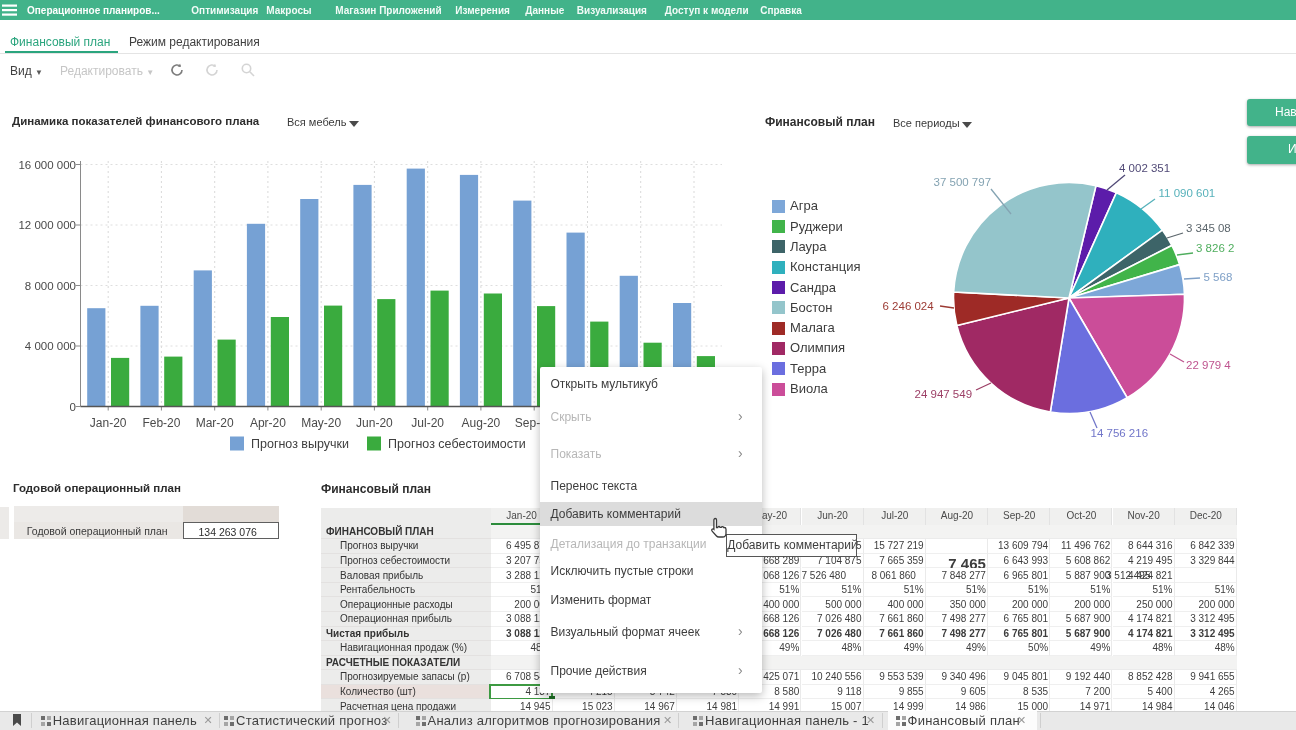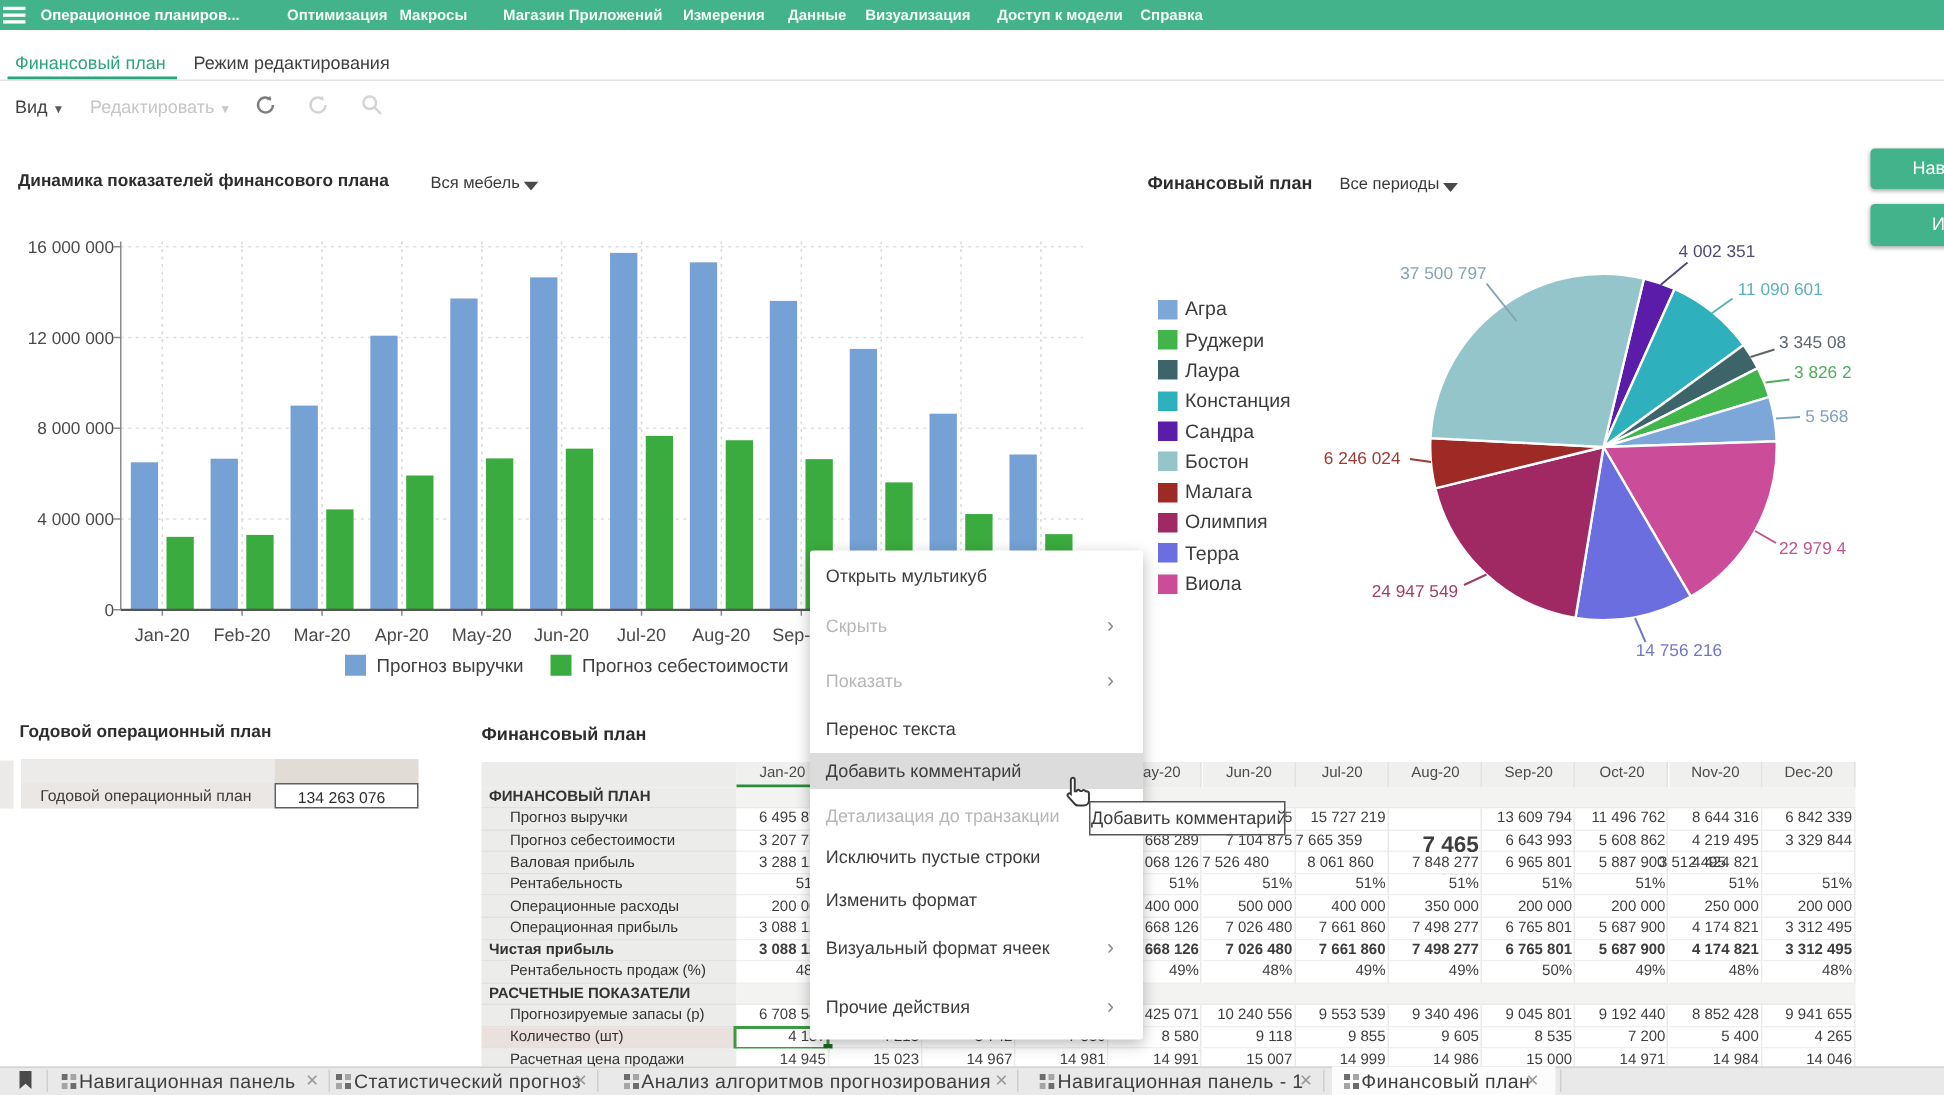--- a/index.html
+++ b/index.html
@@ -267,21 +267,21 @@
 <div style="position:absolute;left:552.7px;top:555.00px;width:60.0px;text-align:right;font-size:10px;color:#3d3d3d;font-weight:normal">3 276 014</div>
 <div style="position:absolute;left:614.9px;top:553.80px;width:62.2px;height:14.55px;background:#fff;border-right:1px solid #eaeaea;border-bottom:1px solid #efefef;box-sizing:border-box"></div>
 <div style="position:absolute;left:614.9px;top:555.00px;width:60.0px;text-align:right;font-size:10px;color:#3d3d3d;font-weight:normal">4 420 260</div>
 <div style="position:absolute;left:677.1px;top:553.80px;width:62.2px;height:14.55px;background:#fff;border-right:1px solid #eaeaea;border-bottom:1px solid #efefef;box-sizing:border-box"></div>
 <div style="position:absolute;left:677.1px;top:555.00px;width:60.0px;text-align:right;font-size:10px;color:#3d3d3d;font-weight:normal">5 918 550</div>
 <div style="position:absolute;left:739.3px;top:553.80px;width:62.2px;height:14.55px;background:#fff;border-right:1px solid #eaeaea;border-bottom:1px solid #efefef;box-sizing:border-box"></div>
 <div style="position:absolute;left:739.3px;top:555.00px;width:60.0px;text-align:right;font-size:10px;color:#3d3d3d;font-weight:normal">6 668 289</div>
 <div style="position:absolute;left:801.5px;top:553.80px;width:62.2px;height:14.55px;background:#fff;border-right:1px solid #eaeaea;border-bottom:1px solid #efefef;box-sizing:border-box"></div>
 <div style="position:absolute;left:801.5px;top:555.00px;width:60.0px;text-align:right;font-size:10px;color:#3d3d3d;font-weight:normal">7 104 875</div>
 <div style="position:absolute;left:863.7px;top:553.80px;width:62.2px;height:14.55px;background:#fff;border-right:1px solid #eaeaea;border-bottom:1px solid #efefef;box-sizing:border-box"></div>
-<div style="position:absolute;left:863.7px;top:555.00px;width:60.0px;text-align:left;font-size:10px;color:#3d3d3d;font-weight:normal">7 665 359</div>
+<div style="position:absolute;left:863.7px;top:555.00px;width:60.0px;text-align:right;font-size:10px;color:#3d3d3d;font-weight:normal">7 665 359</div>
 <div style="position:absolute;left:925.9px;top:553.80px;width:62.2px;height:14.55px;background:#fff;border-right:1px solid #eaeaea;border-bottom:1px solid #efefef;box-sizing:border-box"></div>
 <div style="position:absolute;left:925.9px;top:555.00px;width:60.0px;text-align:right;font-size:15px;color:#3d3d3d;font-weight:bold">7 465 852</div>
 <div style="position:absolute;left:988.1px;top:553.80px;width:62.2px;height:14.55px;background:#fff;border-right:1px solid #eaeaea;border-bottom:1px solid #efefef;box-sizing:border-box"></div>
 <div style="position:absolute;left:988.1px;top:555.00px;width:60.0px;text-align:right;font-size:10px;color:#3d3d3d;font-weight:normal">6 643 993</div>
 <div style="position:absolute;left:1050.3px;top:553.80px;width:62.2px;height:14.55px;background:#fff;border-right:1px solid #eaeaea;border-bottom:1px solid #efefef;box-sizing:border-box"></div>
 <div style="position:absolute;left:1050.3px;top:555.00px;width:60.0px;text-align:right;font-size:10px;color:#3d3d3d;font-weight:normal">5 608 862</div>
 <div style="position:absolute;left:1112.5px;top:553.80px;width:62.2px;height:14.55px;background:#fff;border-right:1px solid #eaeaea;border-bottom:1px solid #efefef;box-sizing:border-box"></div>
 <div style="position:absolute;left:1112.5px;top:555.00px;width:60.0px;text-align:right;font-size:10px;color:#3d3d3d;font-weight:normal">4 219 495</div>
 <div style="position:absolute;left:1174.7px;top:553.80px;width:62.2px;height:14.55px;background:#fff;border-right:1px solid #eaeaea;border-bottom:1px solid #efefef;box-sizing:border-box"></div>
 <div style="position:absolute;left:1174.7px;top:555.00px;width:60.0px;text-align:right;font-size:10px;color:#3d3d3d;font-weight:normal">3 329 844</div>
@@ -409,21 +409,21 @@
 <div style="position:absolute;left:925.9px;top:627.75px;width:60.0px;text-align:right;font-size:10px;color:#3d3d3d;font-weight:bold">7 498 277</div>
 <div style="position:absolute;left:988.1px;top:626.55px;width:62.2px;height:14.55px;background:#fff;border-right:1px solid #eaeaea;border-bottom:1px solid #efefef;box-sizing:border-box"></div>
 <div style="position:absolute;left:988.1px;top:627.75px;width:60.0px;text-align:right;font-size:10px;color:#3d3d3d;font-weight:bold">6 765 801</div>
 <div style="position:absolute;left:1050.3px;top:626.55px;width:62.2px;height:14.55px;background:#fff;border-right:1px solid #eaeaea;border-bottom:1px solid #efefef;box-sizing:border-box"></div>
 <div style="position:absolute;left:1050.3px;top:627.75px;width:60.0px;text-align:right;font-size:10px;color:#3d3d3d;font-weight:bold">5 687 900</div>
 <div style="position:absolute;left:1112.5px;top:626.55px;width:62.2px;height:14.55px;background:#fff;border-right:1px solid #eaeaea;border-bottom:1px solid #efefef;box-sizing:border-box"></div>
 <div style="position:absolute;left:1112.5px;top:627.75px;width:60.0px;text-align:right;font-size:10px;color:#3d3d3d;font-weight:bold">4 174 821</div>
 <div style="position:absolute;left:1174.7px;top:626.55px;width:62.2px;height:14.55px;background:#fff;border-right:1px solid #eaeaea;border-bottom:1px solid #efefef;box-sizing:border-box"></div>
 <div style="position:absolute;left:1174.7px;top:627.75px;width:60.0px;text-align:right;font-size:10px;color:#3d3d3d;font-weight:bold">3 312 495</div>
 <div style="position:absolute;left:321px;top:641.10px;width:169.5px;height:14.55px;background:#ececeb;border-bottom:1px solid #e3e1e0;box-sizing:border-box"></div>
-<div style="position:absolute;left:340px;top:642.30px;font-size:10px;color:#333;font-weight:normal;white-space:nowrap">Рентабельность продаж (%)</div>
+<div style="position:absolute;left:340px;top:642.30px;font-size:10px;color:#333;font-weight:normal;white-space:nowrap">Навигационная продаж (%)</div>
 <div style="position:absolute;left:490.5px;top:641.10px;width:62.2px;height:14.55px;background:#fff;border-right:1px solid #eaeaea;border-bottom:1px solid #efefef;box-sizing:border-box"></div>
 <div style="position:absolute;left:490.5px;top:642.30px;width:60.0px;text-align:right;font-size:10px;color:#3d3d3d;font-weight:normal">48%</div>
 <div style="position:absolute;left:552.7px;top:641.10px;width:62.2px;height:14.55px;background:#fff;border-right:1px solid #eaeaea;border-bottom:1px solid #efefef;box-sizing:border-box"></div>
 <div style="position:absolute;left:552.7px;top:642.30px;width:60.0px;text-align:right;font-size:10px;color:#3d3d3d;font-weight:normal">47%</div>
 <div style="position:absolute;left:614.9px;top:641.10px;width:62.2px;height:14.55px;background:#fff;border-right:1px solid #eaeaea;border-bottom:1px solid #efefef;box-sizing:border-box"></div>
 <div style="position:absolute;left:614.9px;top:642.30px;width:60.0px;text-align:right;font-size:10px;color:#3d3d3d;font-weight:normal">48%</div>
 <div style="position:absolute;left:677.1px;top:641.10px;width:62.2px;height:14.55px;background:#fff;border-right:1px solid #eaeaea;border-bottom:1px solid #efefef;box-sizing:border-box"></div>
 <div style="position:absolute;left:677.1px;top:642.30px;width:60.0px;text-align:right;font-size:10px;color:#3d3d3d;font-weight:normal">48%</div>
 <div style="position:absolute;left:739.3px;top:641.10px;width:62.2px;height:14.55px;background:#fff;border-right:1px solid #eaeaea;border-bottom:1px solid #efefef;box-sizing:border-box"></div>
 <div style="position:absolute;left:739.3px;top:642.30px;width:60.0px;text-align:right;font-size:10px;color:#3d3d3d;font-weight:normal">49%</div>

